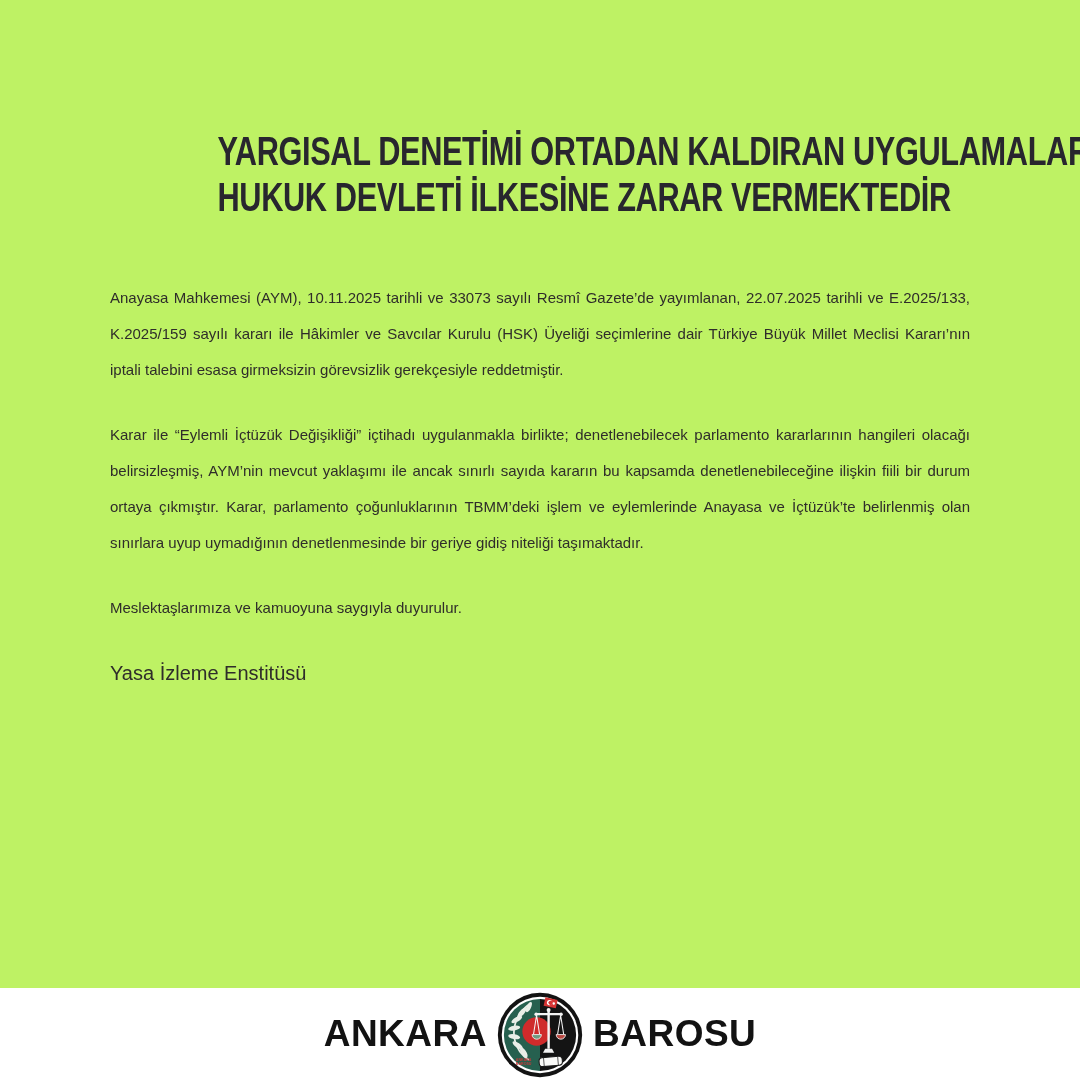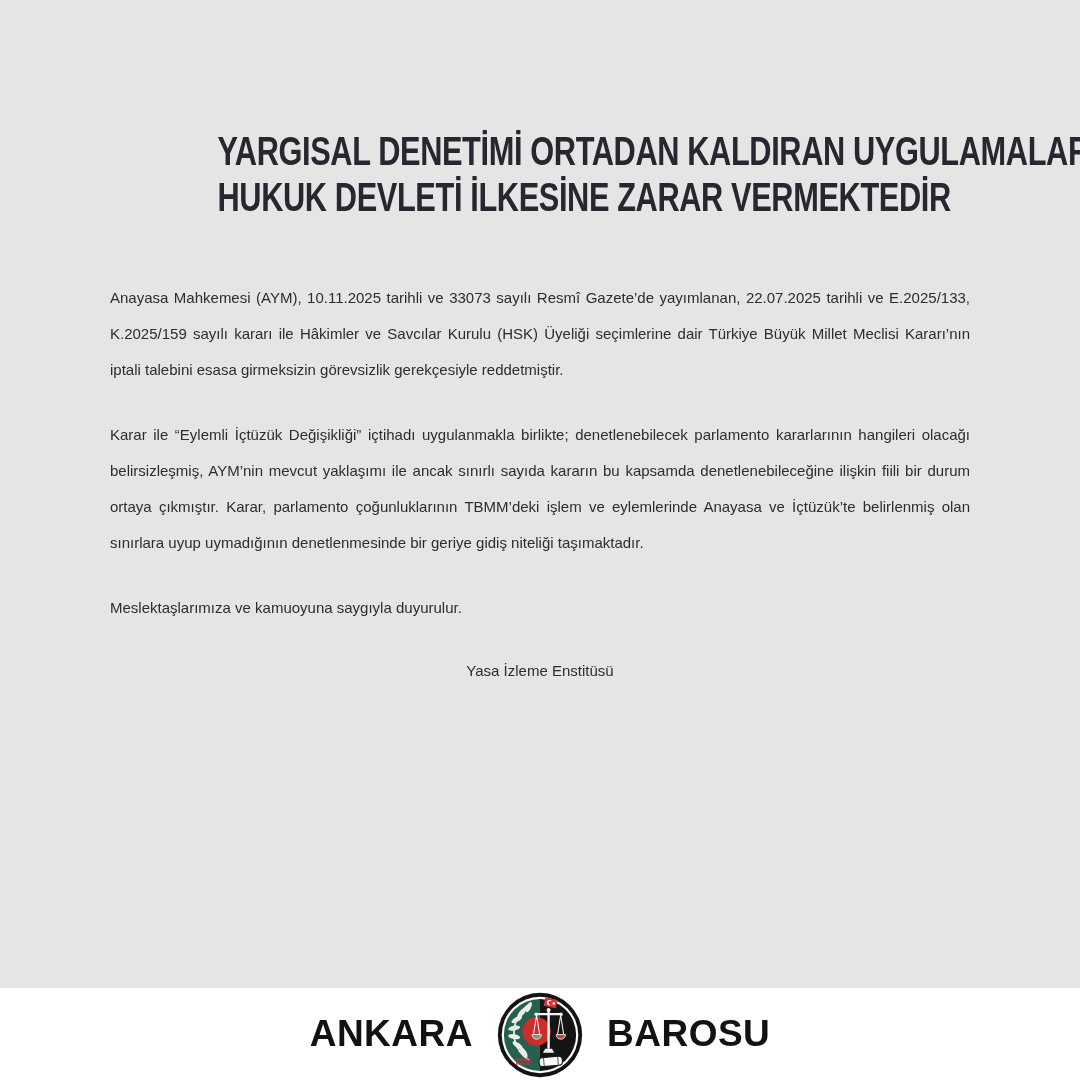--- a/index.html
+++ b/index.html
@@ -3,21 +3,21 @@
 <meta charset="utf-8">
 <style>
   * { margin: 0; padding: 0; box-sizing: border-box; }
   html, body { width: 1080px; height: 1080px; }
   body { font-family: "Liberation Sans", sans-serif; }
 
   .page {
     position: relative;
     width: 1080px;
     height: 1080px;
-    background: #e5e5e5;
+    background: #bef264;
     overflow: hidden;
   }
 
   .content {
     position: absolute;
     left: 110px;
     width: 860px;
     top: 0;
   }
 
@@ -39,36 +39,35 @@
     color: #2f2d2a;
     font-size: 15px;
     line-height: 36px;
     text-align: justify;
   }
   .body-text p { margin-bottom: 29px; }
   .body-text p.closing { margin-bottom: 0; }
 
   .signature {
     margin-top: 36px;
-    text-align: center;
-    font-size: 15px;
+    font-size: 20px;
     color: #2f2d2a;
   }
 
   .footer {
     position: absolute;
     left: 0;
     bottom: 0;
     width: 1080px;
     height: 92px;
     background: #ffffff;
     display: flex;
     align-items: center;
     justify-content: center;
-    gap: 24px;
+    gap: 10px;
   }
 
   .logo-text {
     font-size: 37px;
     font-weight: 700;
     color: #121212;
     letter-spacing: 0.5px;
   }
 
   .emblem {

